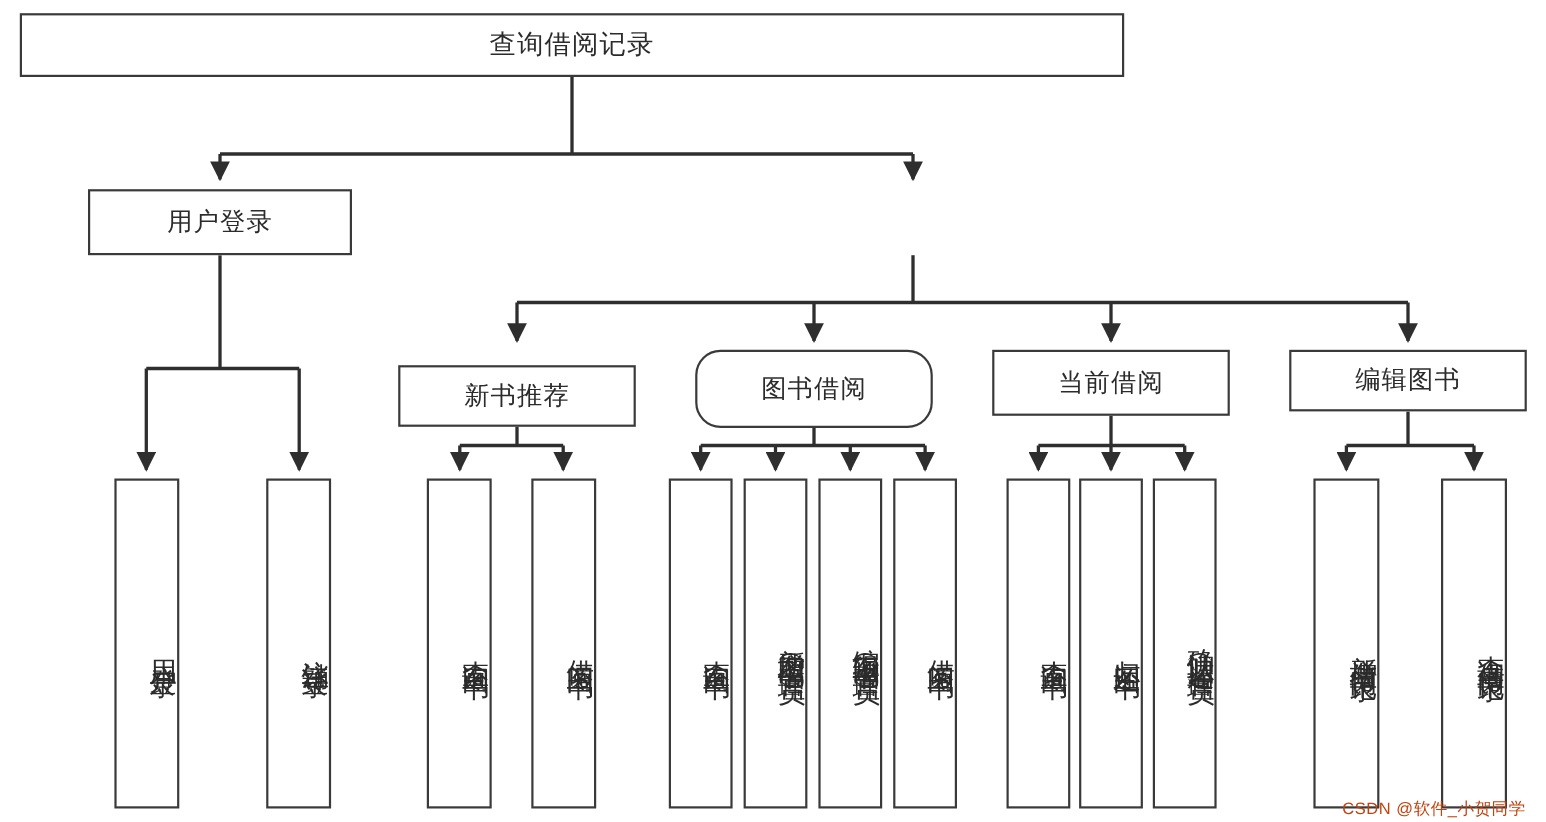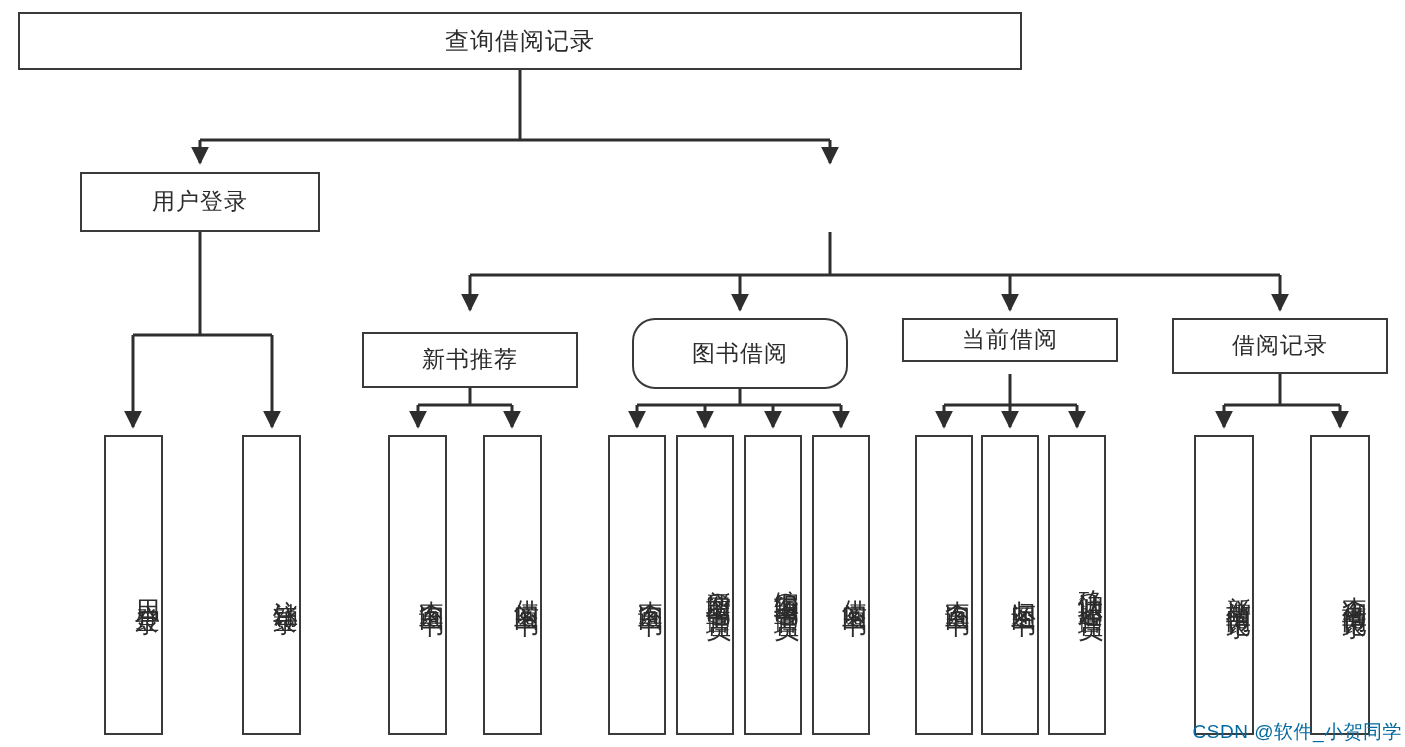--- a/index.html
+++ b/index.html
@@ -51,24 +51,24 @@
     padding-top: 6px;
     align-items: flex-start;
     justify-content: center;
     line-height: 1.05;
   }
   .node.vert.topfit {
     align-items: flex-start;
   }
   .watermark {
     position: absolute;
-    right: 3px;
+    right: 18px;
     bottom: 2px;
-    font-size: 19px;
-    color: #0369a1;
+    font-size: 15px;
+    color: #c2410c;
     white-space: nowrap;
     letter-spacing: 0.5px;
   }
 </style>
 </head>
 <body>
 
 <div id="canvas">
 
   <svg class="edges" viewBox="0 0 1405 747" xmlns="http://www.w3.org/2000/svg">
@@ -120,22 +120,22 @@
       <path d="M 1340 405 L 1340 427" marker-end="url(#arrow)"></path>
     </g>
   </svg>
 
   <div class="node horiz root" style="left:18px; top:12px; width:1004px; height:58px;">查询借阅记录</div>
 
   <div class="node horiz" style="left:80px; top:172px; width:240px; height:60px;">用户登录</div>
 
   <div class="node horiz" style="left:362px; top:332px; width:216px; height:56px;">新书推荐</div>
   <div class="node horiz" style="left:632px; top:318px; width:216px; height:71px;border-radius:23px;">图书借阅</div>
-  <div class="node horiz" style="left:902px; top:318px; width:216px; height:44px;">当前借阅</div>
-  <div class="node horiz" style="left:1172px; top:318px; width:216px; height:56px;">借阅记录</div>
+  <div class="node horiz" style="left:902px; top:318px; width:216px; height:60px;">当前借阅</div>
+  <div class="node horiz" style="left:1172px; top:318px; width:216px; height:56px;">编辑图书</div>
 
   <div class="node vert" style="left:104px; top:435px; width:59px; height:300px;">用户登录</div>
   <div class="node vert" style="left:242px; top:435px; width:59px; height:300px;">注销登录</div>
 
   <div class="node vert" style="left:388px; top:435px; width:59px; height:300px;">查询图书</div>
   <div class="node vert" style="left:483px; top:435px; width:59px; height:300px;">借阅图书</div>
 
   <div class="node vert" style="left:608px; top:435px; width:58px; height:300px;">查询图书</div>
   <div class="node vert topfit" style="left:676px; top:435px; width:58px; height:300px;">新增图书（管理员）</div>
   <div class="node vert topfit" style="left:744px; top:435px; width:58px; height:300px;">编辑图书（管理员）</div>

